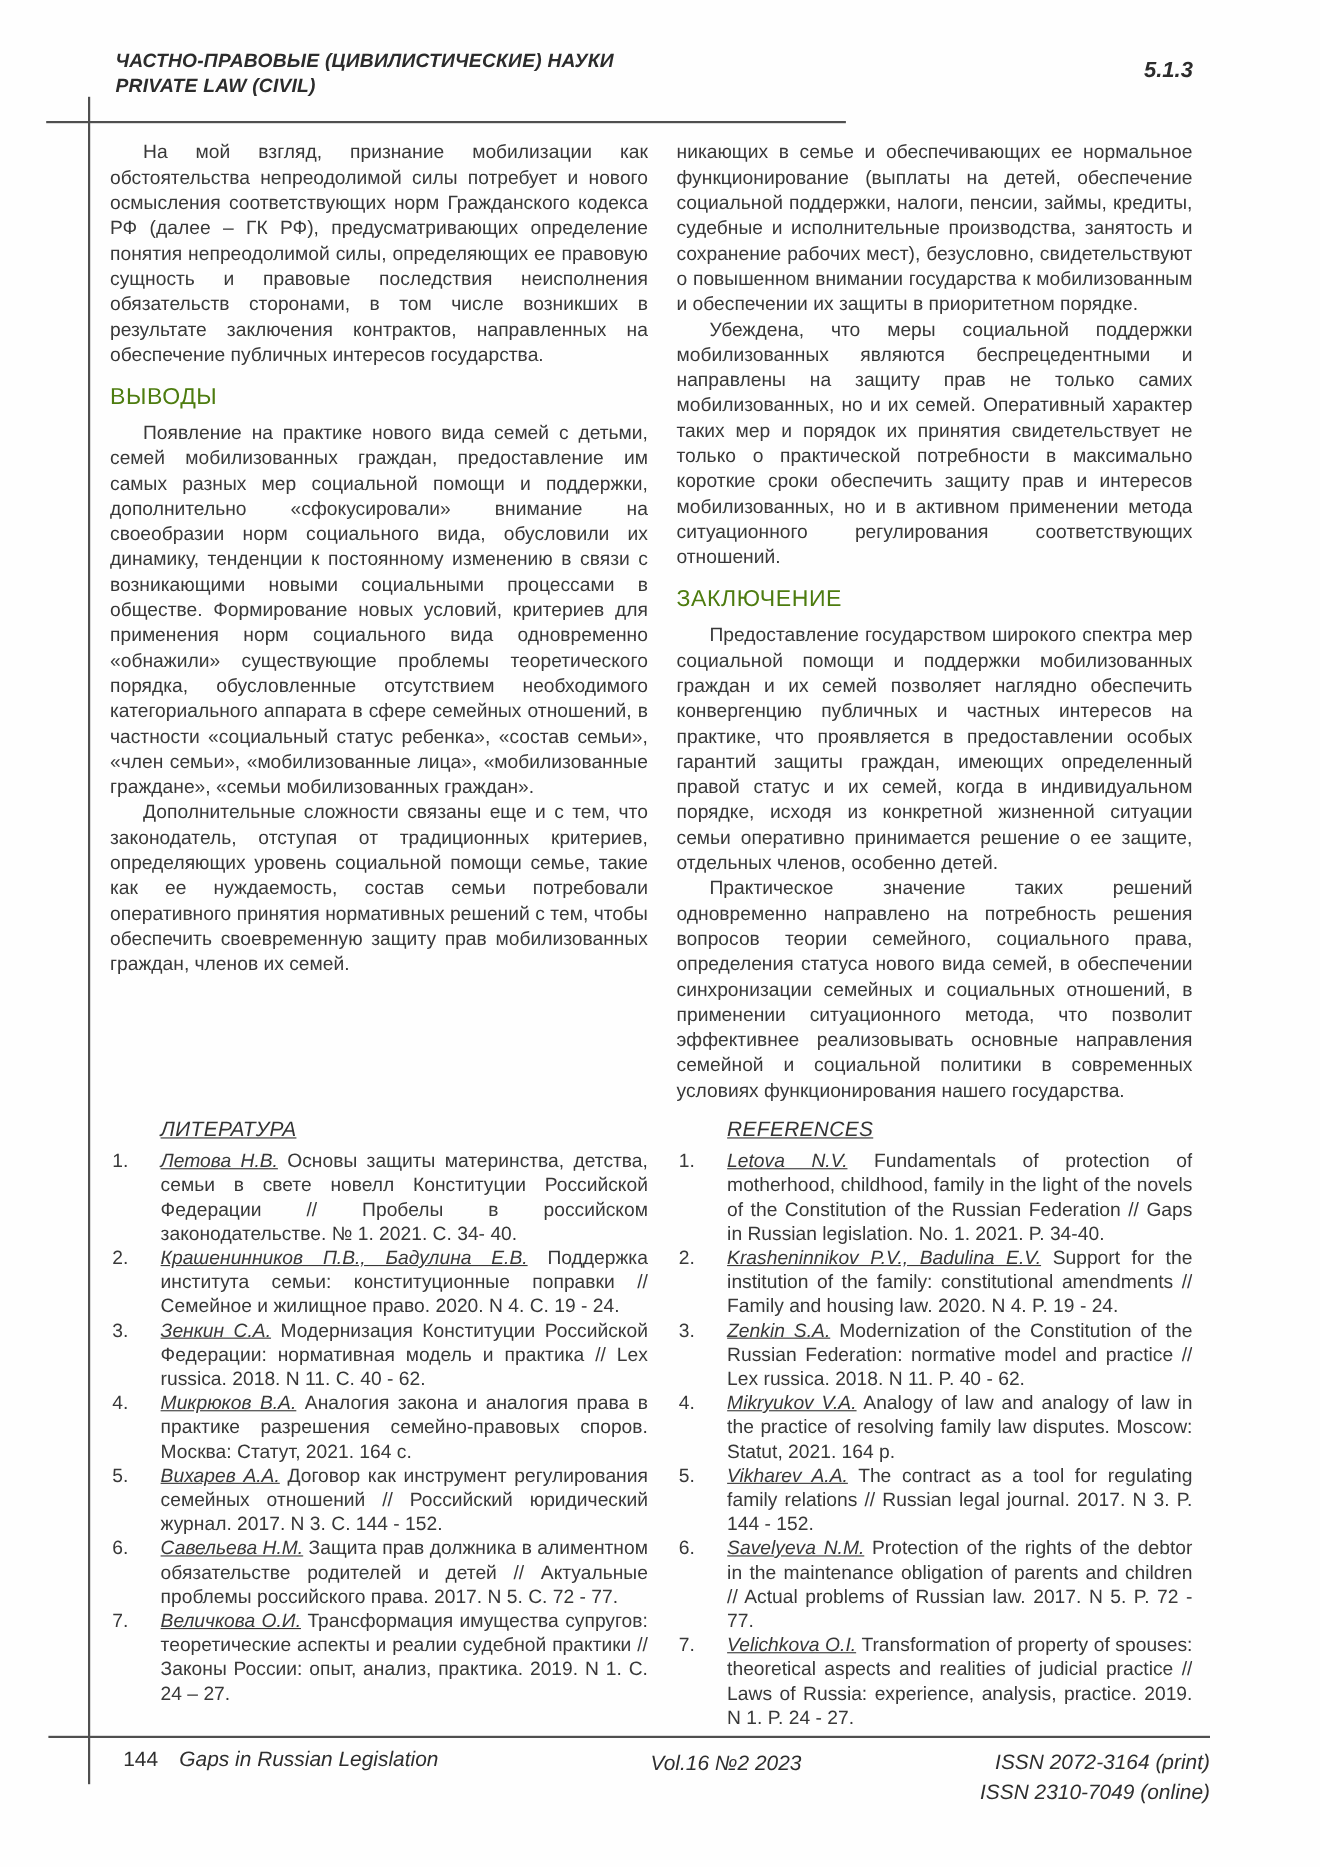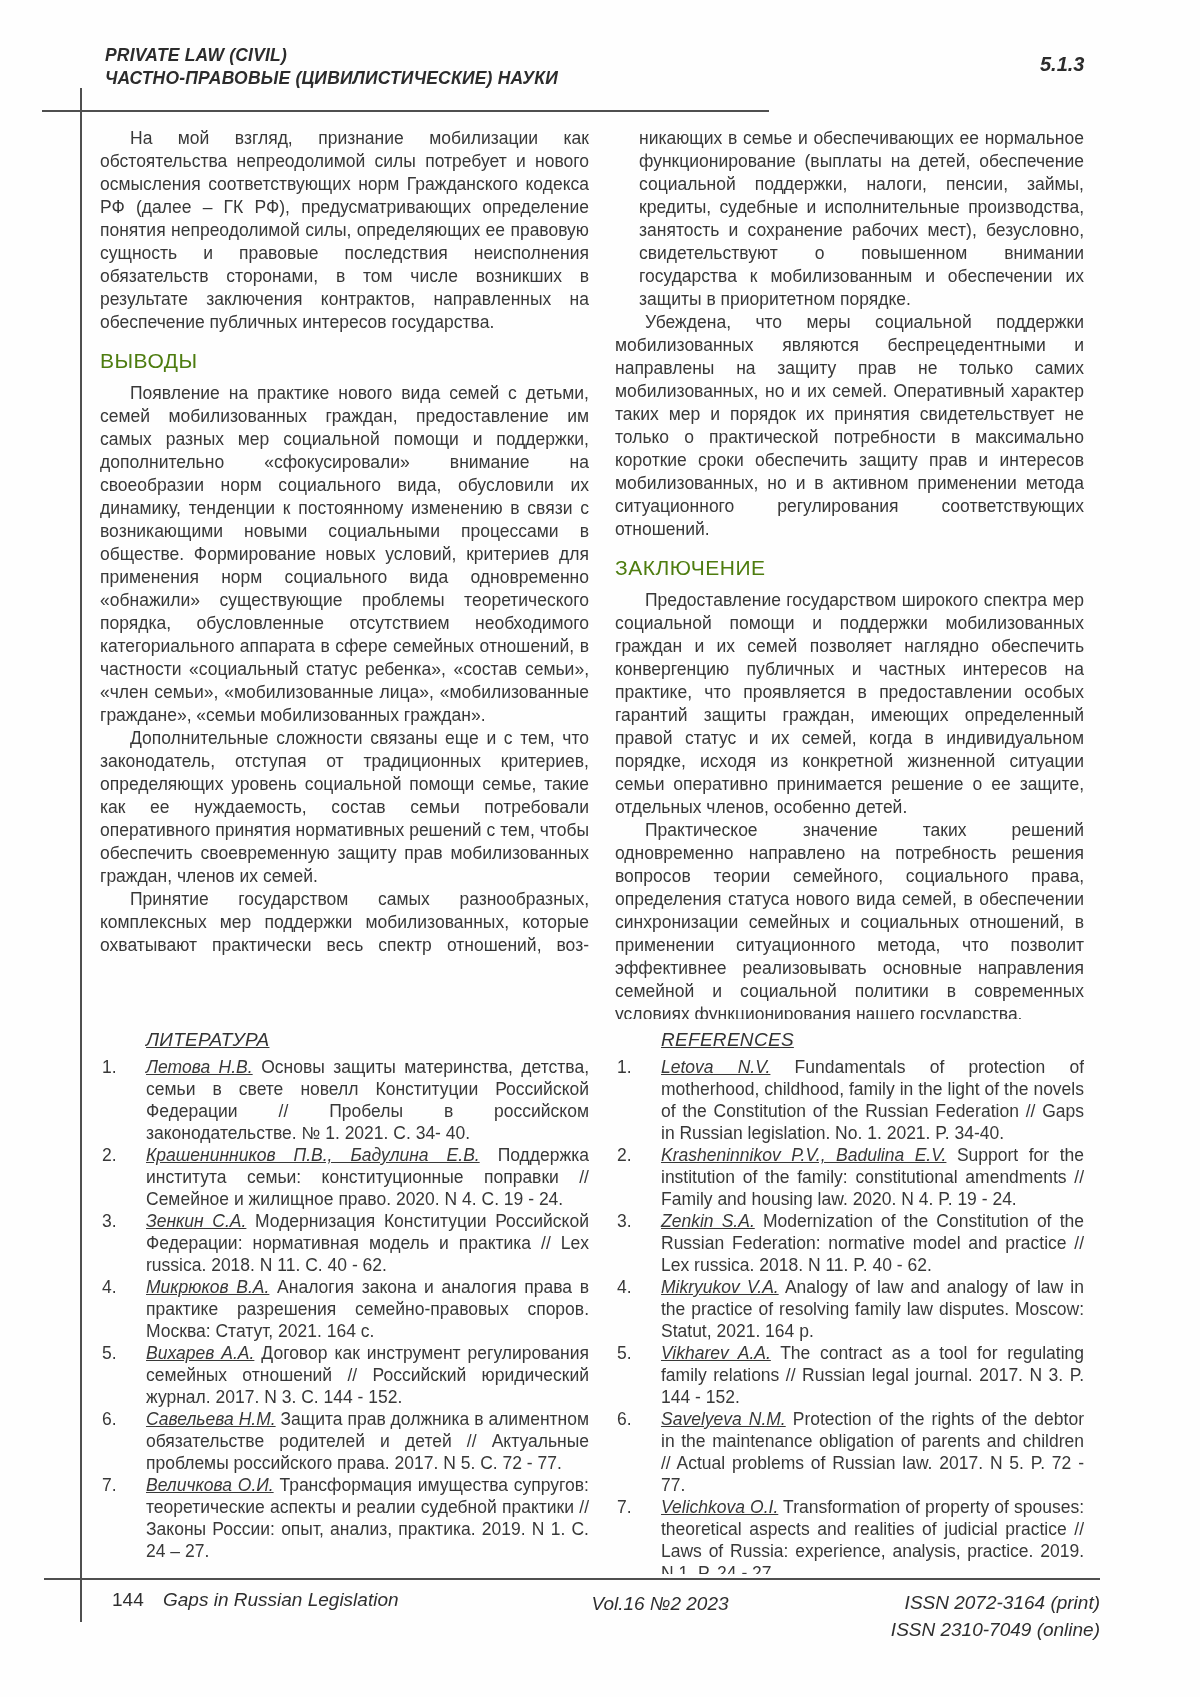--- a/index.html
+++ b/index.html
@@ -29,36 +29,36 @@
   }
 
   .content {
     position: absolute; left: 100px; top: 127px; width: 984px; height: 892px;
     display: flex; gap: 26px; overflow: hidden;
   }
   .col-l { width: 489px; }
   .col-r { width: 469px; }
   .bodycol { text-align: justify; font-size: 17.5px; line-height: 23px; hyphens: auto; }
   .bodycol p { margin: 0; text-indent: 30px; }
-  .bodycol p.cont { text-indent: 0; margin-left: 24px; }
+  .bodycol p.cont { text-indent: 0; }
   .bodycol p.runs-on { text-align-last: justify; }
   .section-heading {
     font-size: 21px; font-weight: 400; color: #4d7c0f;
     letter-spacing: 0.5px; margin: 15px 0 9px 0; text-indent: 0;
     text-align: left; line-height: 24px;
   }
 
   .biblio {
     position: absolute; left: 100px; top: 1016px; width: 984px; height: 558px;
     display: flex; gap: 26px; overflow: hidden;
   }
   .bibcol { text-align: justify; font-size: 17.5px; line-height: 22px; hyphens: auto; }
   .bib-heading {
     font-style: italic; text-decoration: underline; font-weight: 400;
-    font-size: 19px; letter-spacing: 0.3px; margin: 12px 0 4px 46px;
+    font-size: 19px; letter-spacing: 0.3px; margin: 0 0 4px 46px;
     text-align: left; line-height: 24px; color: #333333;
   }
   ol.bib { list-style: none; margin: 0; padding: 0; }
   ol.bib li { position: relative; padding-left: 46px; }
   .li-num { position: absolute; left: 2px; top: 0; font-style: normal; }
   .li-authors { font-style: italic; text-decoration: underline; }
 
   .page-footer {
     position: absolute; left: 0; top: 1589px; width: 1200px;
     font-size: 19px; color: #2e2e2e;
@@ -71,32 +71,31 @@
 </head>
 <body>
 
 <div class="page">
 
   <div class="rule vrule"></div>
   <div class="rule hrule-top"></div>
   <div class="rule hrule-bottom"></div>
 
   <header class="page-header">
+    <div>ЧАСТНО-ПРАВОВЫЕ (ЦИВИЛИСТИЧЕСКИЕ) НАУКИ</div>
     <div>PRIVATE LAW (CIVIL)</div>
-    <div>ЧАСТНО-ПРАВОВЫЕ (ЦИВИЛИСТИЧЕСКИЕ) НАУКИ</div>
   </header>
   <div class="specialty-code">5.1.3</div>
 
   <main class="content">
     <div class="col-l bodycol">
       <p>На мой взгляд, признание мобилизации как обстоятельства непреодолимой силы потребует и нового осмысления соответствующих норм Гражданского кодекса РФ (далее – ГК РФ), предусматривающих определение понятия непреодолимой силы, определяющих ее правовую сущность и правовые последствия неисполнения обязательств сторонами, в том числе возникших в результате заключения контрактов, направленных на обеспечение публичных интересов государства.</p>
       <h2 class="section-heading">ВЫВОДЫ</h2>
       <p>Появление на практике нового вида семей с детьми, семей мобилизованных граждан, предоставление им самых разных мер социальной помощи и поддержки, дополнительно «сфокусировали» внимание на своеобразии норм социального вида, обусловили их динамику, тенденции к постоянному изменению в связи с возникающими новыми социальными процессами в обществе. Формирование новых условий, критериев для применения норм социального вида одновременно «обнажили» существующие проблемы теоретического порядка, обусловленные отсутствием необходимого категориального аппарата в сфере семейных отношений, в частности «социальный статус ребенка», «состав семьи», «член семьи», «мобилизованные лица», «мобилизованные граждане», «семьи мобилизованных граждан».</p>
       <p>Дополнительные сложности связаны еще и с тем, что законодатель, отступая от традиционных критериев, определяющих уровень социальной помощи семье, такие как ее нуждаемость, состав семьи потребовали оперативного принятия нормативных решений с тем, чтобы обеспечить своевременную защиту прав мобилизованных граждан, членов их семей.</p>
-      <p class="runs-on">Принятие государством самых разнообразных, комплексных мер поддержки мобилизованных, которые охватывают практически весь спектр отношений, воз-</p>
     </div>
     <div class="col-r bodycol">
       <p class="cont">никающих в семье и обеспечивающих ее нормальное функционирование (выплаты на детей, обеспечение социальной поддержки, налоги, пенсии, займы, кредиты, судебные и исполнительные производства, занятость и сохранение рабочих мест), безусловно, свидетельствуют о повышенном внимании государства к мобилизованным и обеспечении их защиты в приоритетном порядке.</p>
       <p>Убеждена, что меры социальной поддержки мобилизованных являются беспрецедентными и направлены на защиту прав не только самих мобилизованных, но и их семей.  Оперативный характер таких мер и порядок их принятия свидетельствует не только о практической потребности в максимально короткие сроки обеспечить защиту прав и интересов мобилизованных, но и в активном применении метода ситуационного регулирования соответствующих отношений.</p>
       <h2 class="section-heading">ЗАКЛЮЧЕНИЕ</h2>
       <p>Предоставление государством широкого спектра мер социальной помощи и поддержки мобилизованных граждан и их семей позволяет наглядно обеспечить конвергенцию публичных и частных интересов на практике, что проявляется  в предоставлении особых гарантий защиты граждан, имеющих определенный правой статус и их семей, когда в индивидуальном порядке, исходя из конкретной жизненной ситуации семьи оперативно принимается решение о ее защите, отдельных членов, особенно детей.</p>
       <p>Практическое значение таких решений одновременно направлено на потребность решения вопросов теории семейного, социального права, определения статуса нового вида семей, в обеспечении синхронизации семейных и социальных отношений, в  применении ситуационного метода, что  позволит эффективнее реализовывать основные направления семейной и социальной политики в современных условиях функционирования нашего государства.</p>
     </div>
   </main>
 

